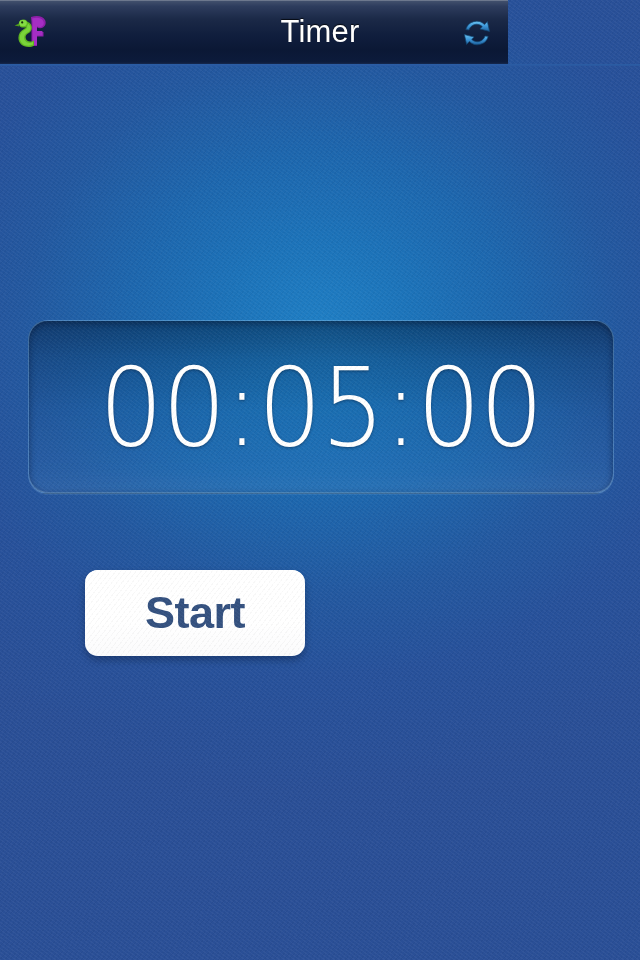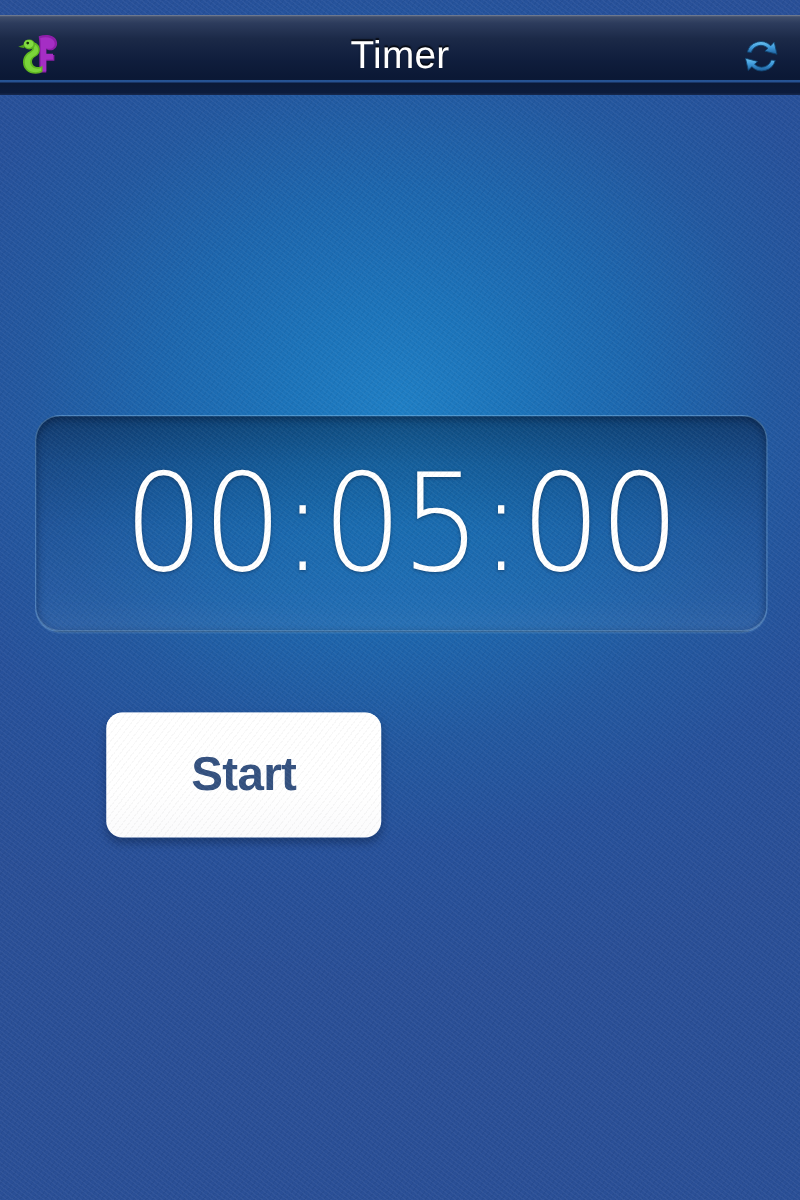--- a/index.html
+++ b/index.html
@@ -38,22 +38,22 @@
         rgba(255,255,255,.65) 0px, rgba(255,255,255,.65) 1px,
         rgba(0,0,0,0) 1px, rgba(0,0,0,0) 3px),
       repeating-linear-gradient(-52deg,
         rgba(0,0,0,.55) 0px, rgba(0,0,0,.55) 1px,
         rgba(0,0,0,0) 1px, rgba(0,0,0,0) 4px);
   }
 
   
   .titlebar {
     position: absolute;
-    left: 0; top: 12px;
-    width: 640px;
+    left: 0; top: 0;
+    width: 508px;
     height: 64px;
     background:
       linear-gradient(to bottom,
         #45536f 0%,
         #2d3c5d 10%,
         #1b2947 30%,
         #101e3d 55%,
         #0b1835 78%,
         #0c1b3b 97%,
         #16294f 100%);
@@ -97,21 +97,21 @@
     position: absolute;
     right: 8px; top: 10px;
     width: 46px; height: 46px;
     cursor: pointer;
   }
 
   
   .timer-panel {
     position: absolute;
     left: 28px;
-    top: 332px;
+    top: 320px;
     width: 584px;
     height: 172px;
     border-radius: 20px;
     background:
       linear-gradient(to bottom,
         rgba(3,30,62,.52) 0%,
         rgba(7,46,88,.34) 22%,
         rgba(16,72,124,.12) 52%,
         rgba(70,150,210,.10) 86%,
         rgba(120,180,225,.14) 100%);
@@ -138,24 +138,24 @@
     text-shadow: 0 1px 3px rgba(0,20,45,.45);
     transform: scaleX(.93);
     white-space: nowrap;
   }
 
   
   .btn {
     position: absolute;
     top: 570px;
     width: 220px;
-    height: 100px;
+    height: 86px;
     border: 0;
     border-radius: 13px;
-    font-size: 38px;
+    font-size: 45px;
     font-weight: bold;
     letter-spacing: -.5px;
     cursor: pointer;
     padding: 0;
     font-family: "Liberation Sans", sans-serif;
     display: flex;
     align-items: center;
     justify-content: center;
   }
 

